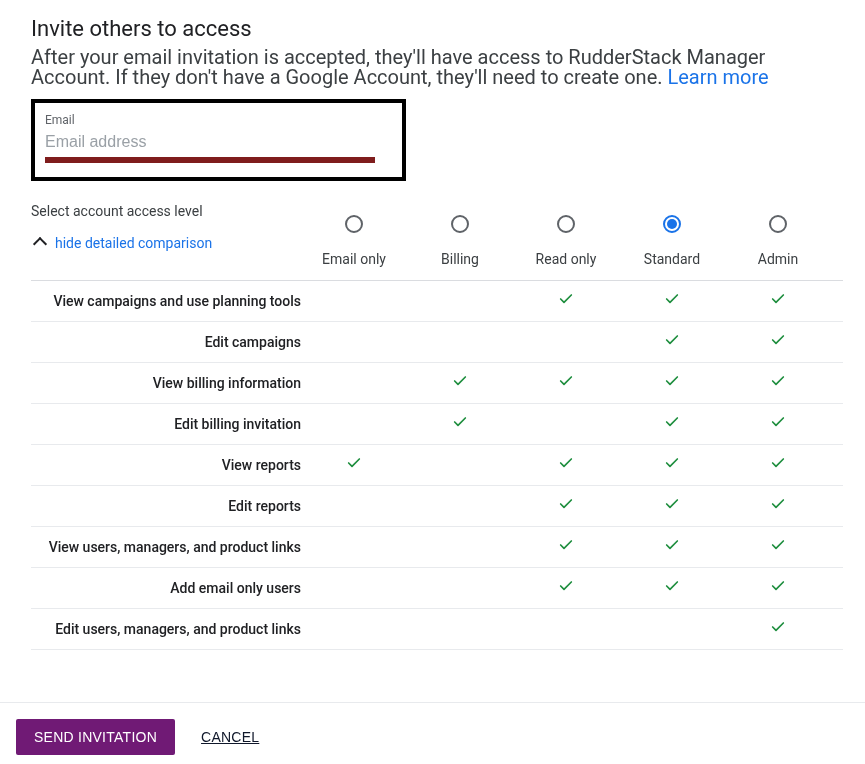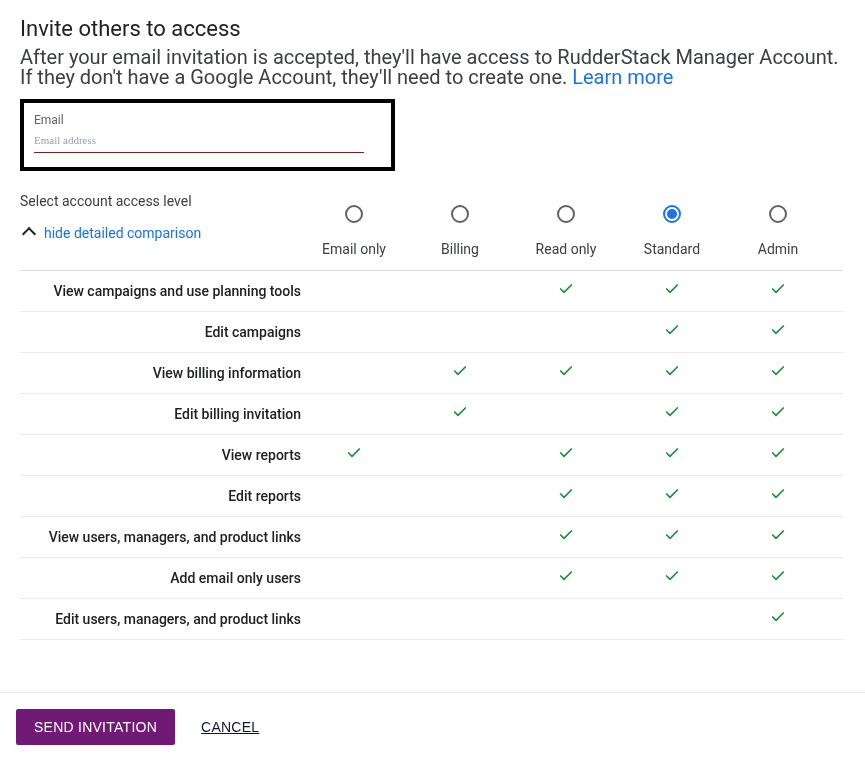--- a/index.html
+++ b/index.html
@@ -3,21 +3,21 @@
   <meta charset="utf-8">
   <style>
     * { box-sizing: border-box; margin: 0; padding: 0; }
     body {
       font-family: Roboto, Arial, sans-serif;
       background: #fff;
       color: #202124;
       width: 865px;
     }
     .content {
-      padding: 16px 22px 22px 20px;
+      padding: 16px 22px 22px 31px;
     }
     .title {
       font-size: 22px;
       font-weight: 400;
       color: #202124;
       margin-bottom: 6px;
     }
     .subtitle {
       font-size: 20px;
       color: #3c4043;
@@ -36,27 +36,26 @@
       width: 375px;
       margin-bottom: 22px;
     }
     .email-label {
       font-size: 12px;
       color: #5f6368;
       margin-bottom: 2px;
     }
     .email-input {
       border: none;
-      border-bottom: 1px solid #7f1d1d;
+      border-bottom: 6px solid #7f1d1d;
       width: 330px;
-      font-size: 11px;
+      font-size: 16px;
       padding: 4px 0 6px 0;
       color: #202124;
       outline: none;
-      font-family: Liberation Serif, serif;
     }
     .email-input::placeholder {
       color: #9aa0a6;
     }
 
     .access-header { position: relative; height: 44px; }
     .left-header { position: absolute; left: 0; top: 0; }
     .select-label {
       font-size: 14px;
       color: #3c4043;

